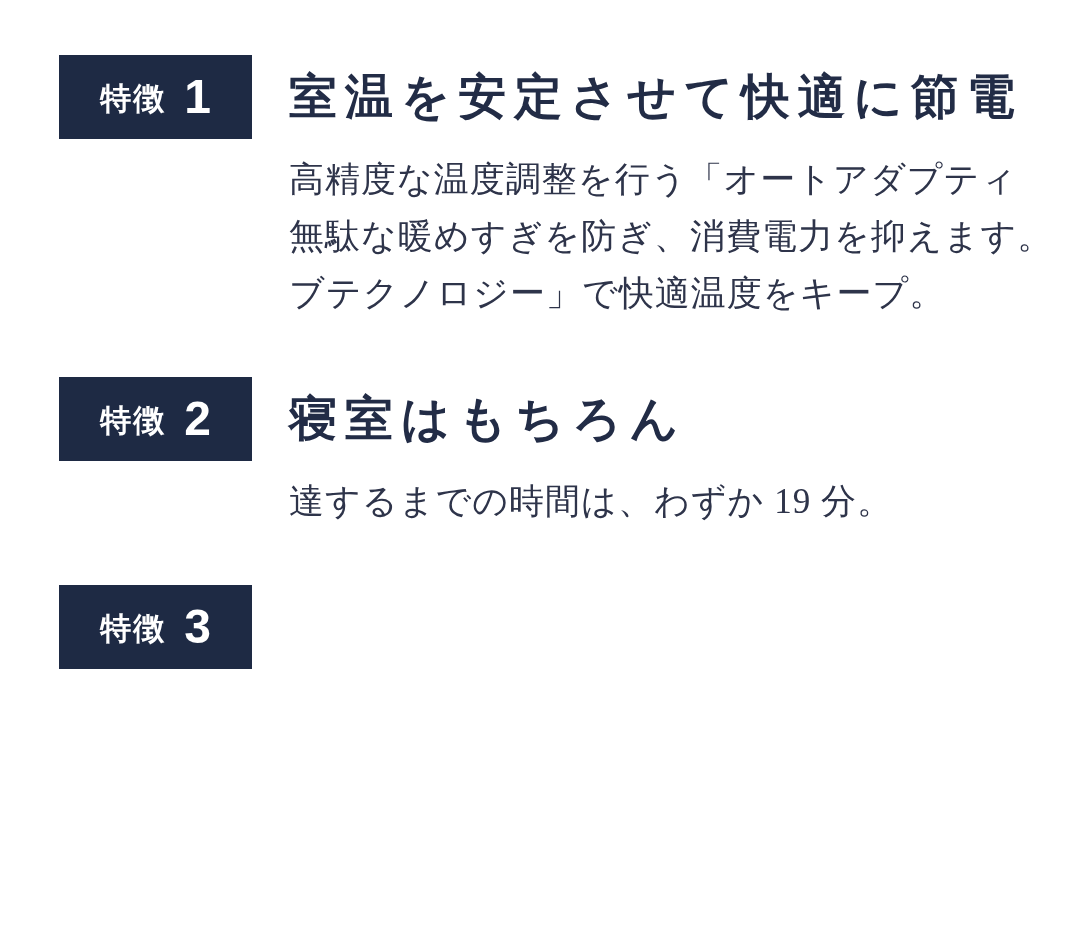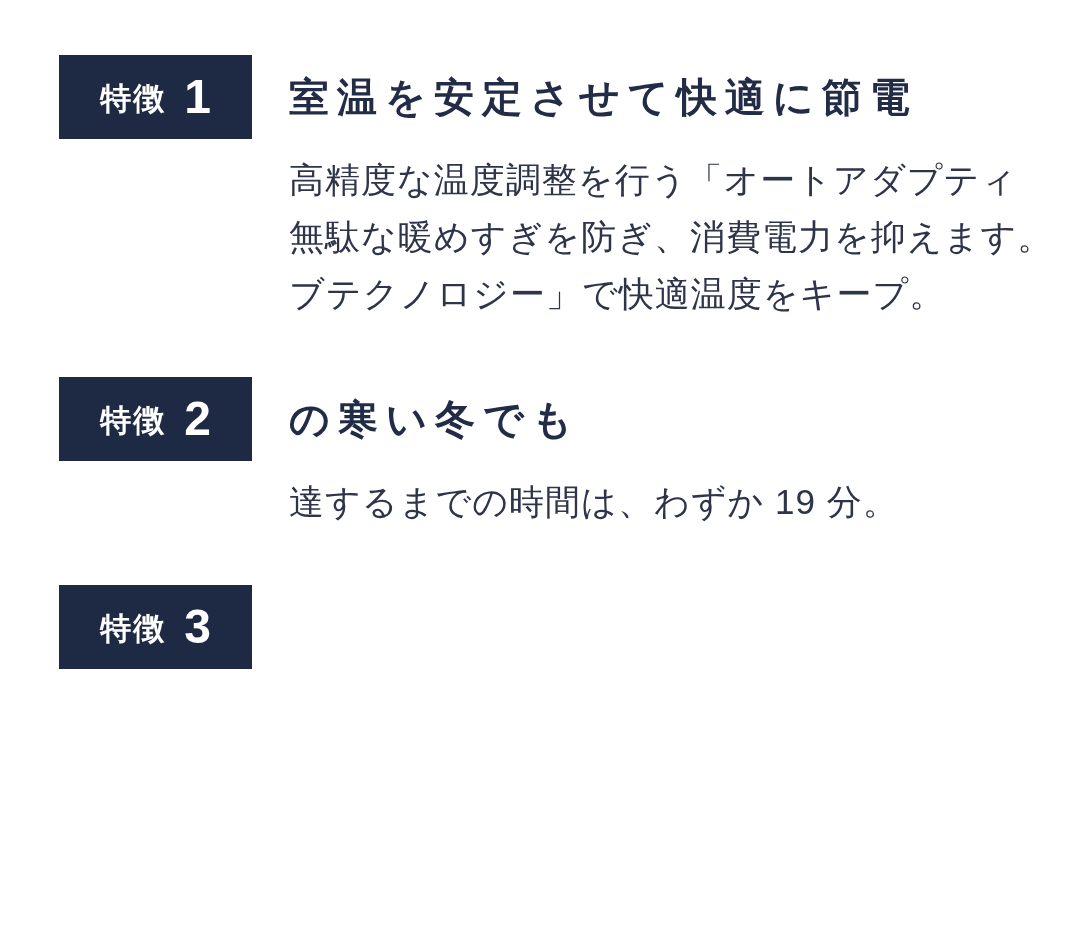--- a/index.html
+++ b/index.html
@@ -49,30 +49,31 @@
     line-height: 1;
   }
   .feature-content {
     flex: 1 1 auto;
     min-width: 0;
   }
   .feature-heading {
     height: 84px;
     display: flex;
     align-items: center;
-    font-size: 40px;
+    font-size: 48px;
     font-weight: 800;
     letter-spacing: 8px;
     color: #222c46;
     white-space: nowrap;
   }
   .feature-body {
     margin-top: 12px;
     color: #2e344a;
     font-weight: 500;
+    font-family: Liberation Serif, serif;
   }
   .body-line {
     font-size: 35px;
     line-height: 57px;
     letter-spacing: 1px;
     white-space: nowrap;
   }
 </style>
 </head>
 <body>
@@ -93,21 +94,21 @@
       </div>
     </div>
   </div>
 
   <div class="feature-section">
     <div class="feature-badge">
       <span class="badge-label">特徴</span>
       <span class="badge-number">2</span>
     </div>
     <div class="feature-content">
-      <div class="feature-heading">の寒い冬でも</div>
+      <div class="feature-heading">寝室はもちろん</div>
       <div class="feature-body">
         <div class="body-line">達するまでの時間は、わずか 19 分。</div>
       </div>
     </div>
   </div>
 
   <div class="feature-section">
     <div class="feature-badge">
       <span class="badge-label">特徴</span>
       <span class="badge-number">3</span>

